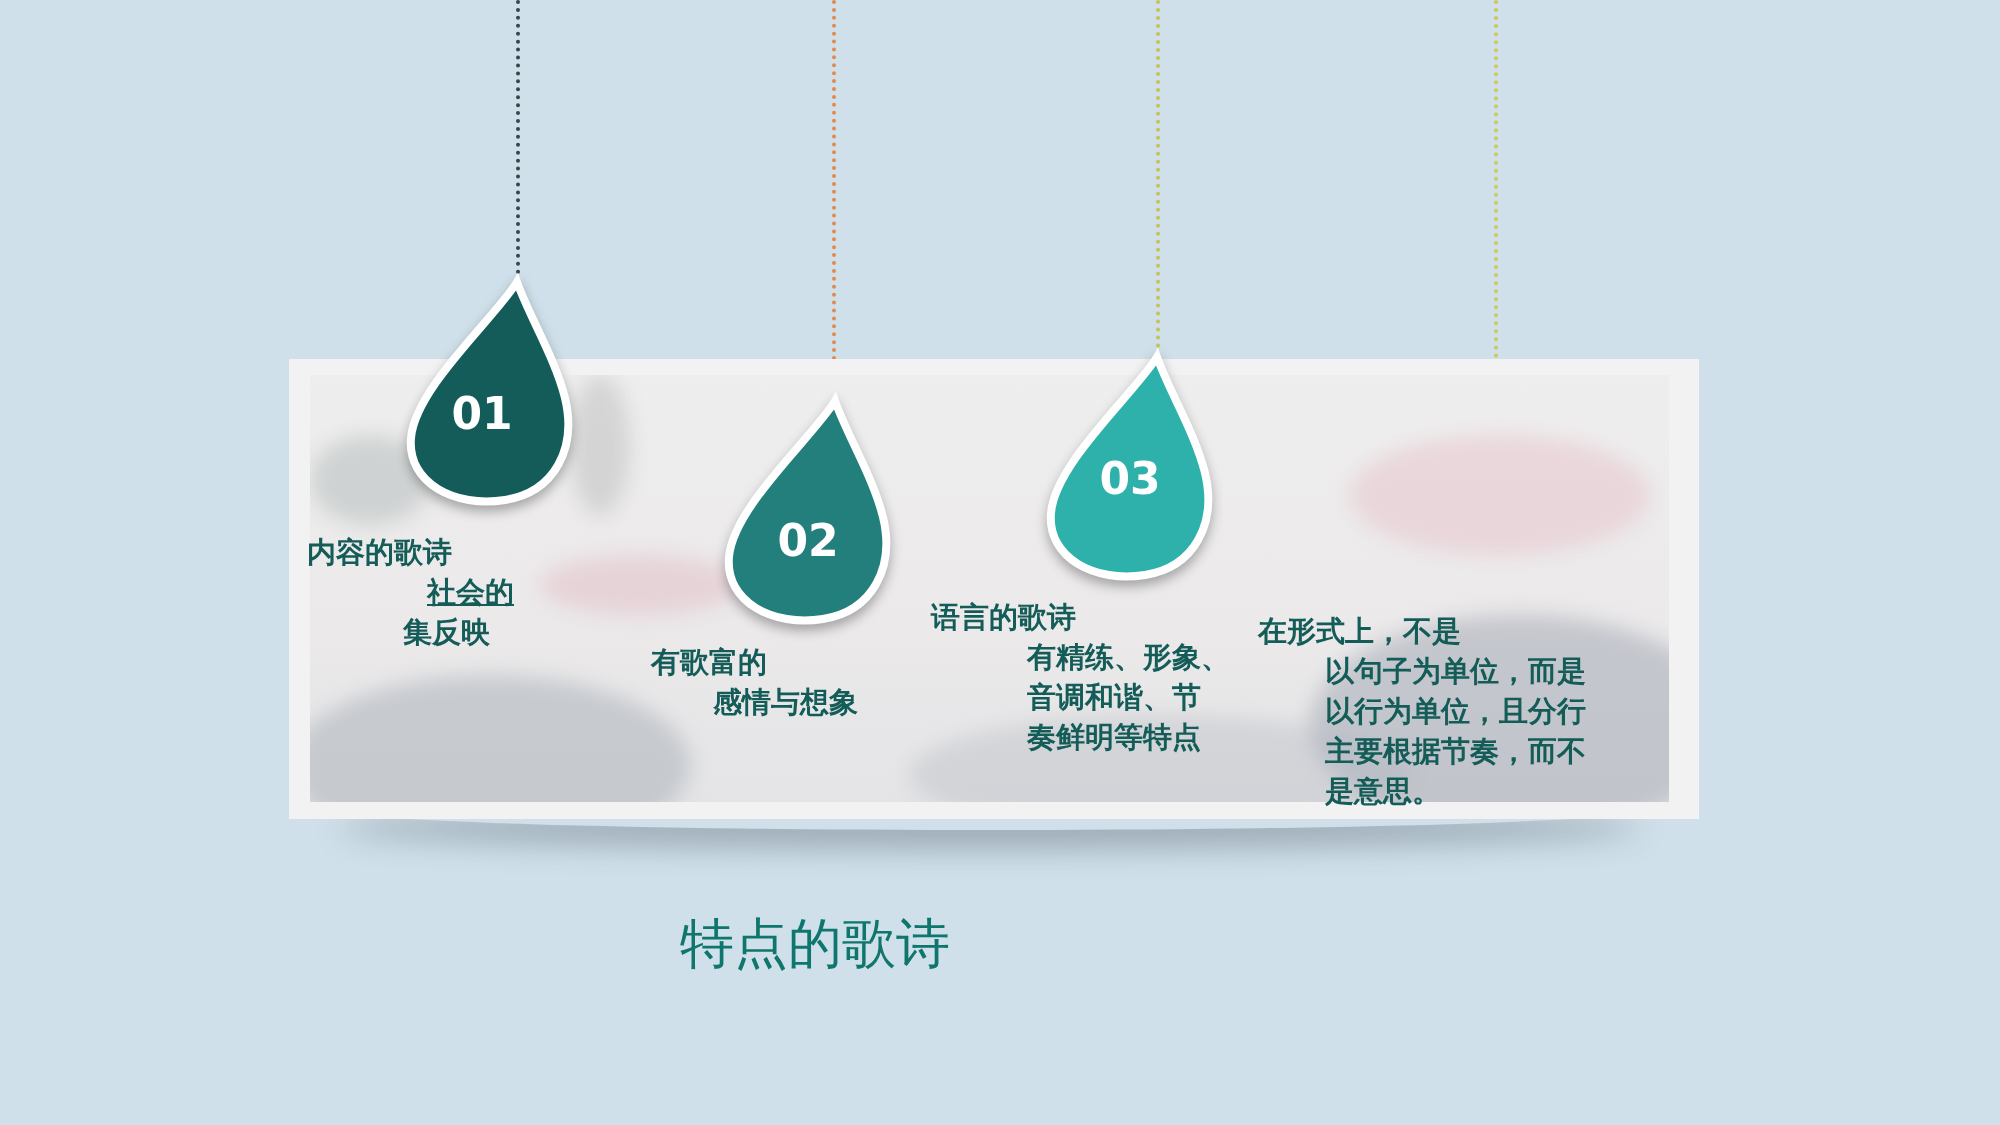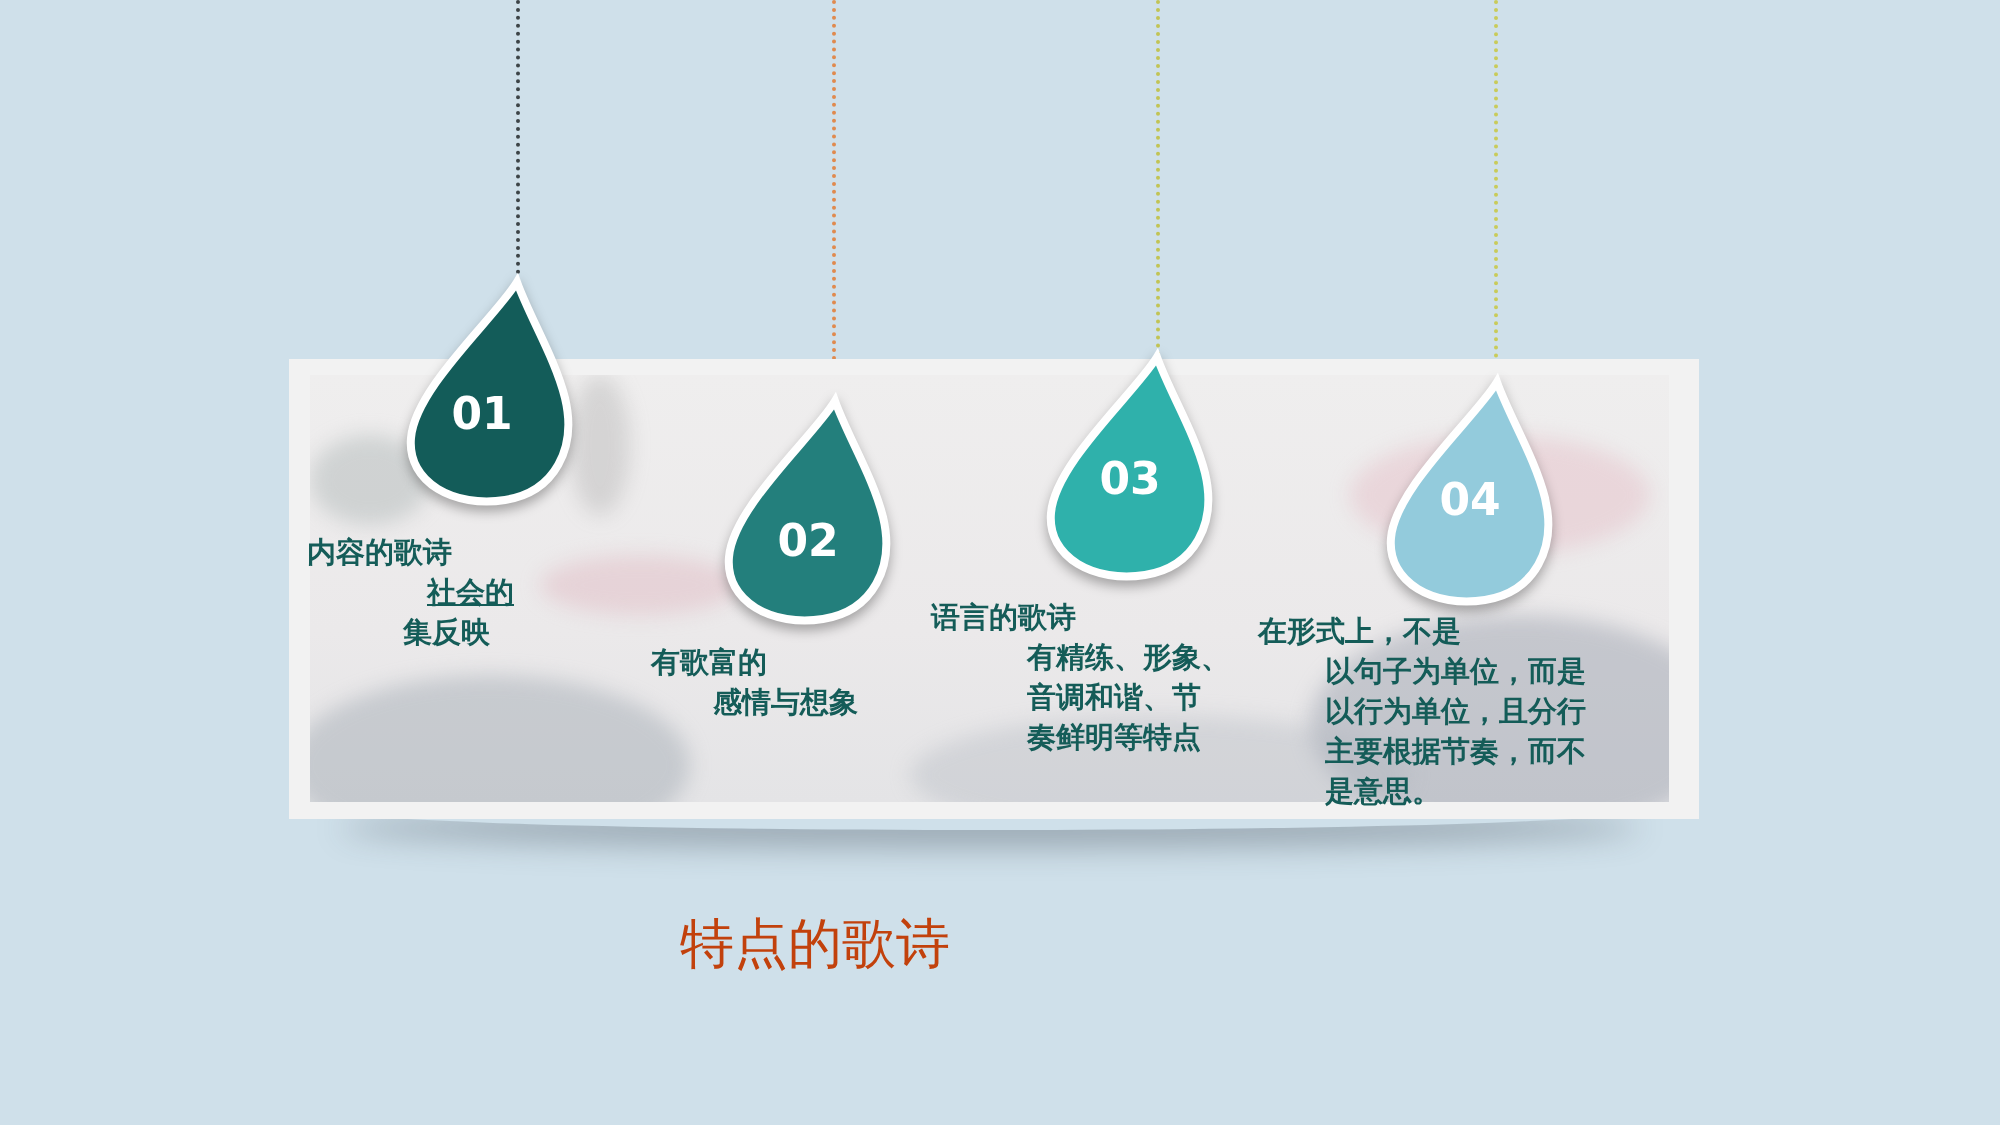--- a/index.html
+++ b/index.html
@@ -38,21 +38,21 @@
     color: #ffffff; font-weight: bold; font-size: 44px;
     font-family: "DejaVu Sans", sans-serif;
   }
   .txt {
     position: absolute; color: #145c58; font-weight: bold;
     font-family: "DejaVu Sans", sans-serif; font-size: 29px; line-height: 40px;
     white-space: nowrap;
   }
   .title {
     position: absolute; left: 680px; top: 908px;
-    color: #c2410c; font-size: 54px; font-family: "DejaVu Sans", sans-serif;
+    color: #0f766e; font-size: 54px; font-family: "DejaVu Sans", sans-serif;
     white-space: nowrap;
   }
 </style>
 </head>
 <body>
 
 <div class="slide">
 
   <div class="string" style="left:516px; height:282px; border-color:#3d4447;"></div>
   <div class="string" style="left:832px; height:400px; border-color:#e08a4e;"></div>
@@ -87,26 +87,20 @@
     <div class="num" style="top:118px;">02</div>
   </div>
 
   <div class="drop" style="left:1045px; top:353px;">
     <svg width="170" height="228" viewBox="0 0 170 228">
       <path d="M112 4 C 90 40, 10 110, 6 160 C 2 205, 50 230, 100 222 C 150 214, 172 170, 160 120 C 150 80, 125 40, 112 4 Z" fill="#2fb1ab" stroke="#ffffff" stroke-width="8" style="filter: drop-shadow(0 6px 6px rgba(0,0,0,0.3));"></path>
     </svg>
     <div class="num" style="top:100px;">03</div>
   </div>
 
-  <div class="drop" style="left:1385px; top:378px;">
-    <svg width="170" height="228" viewBox="0 0 170 228">
-      <path d="M112 4 C 90 40, 10 110, 6 160 C 2 205, 50 230, 100 222 C 150 214, 172 170, 160 120 C 150 80, 125 40, 112 4 Z" fill="#93cbdc" stroke="#ffffff" stroke-width="8" style="filter: drop-shadow(0 6px 6px rgba(0,0,0,0.3));"></path>
-    </svg>
-    <div class="num" style="top:96px;">04</div>
-  </div>
 
   <div>
     <div class="txt" style="left:307px; top:532px;">内容的歌诗</div>
     <div class="txt" style="left:427px; top:572px;text-decoration:underline;">社会的</div>
     <div class="txt" style="left:403px; top:612px;">集反映</div>
   </div>
 
   <div>
     <div class="txt" style="left:651px; top:642px;">有歌富的</div>
     <div class="txt" style="left:713px; top:682px;">感情与想象</div>

